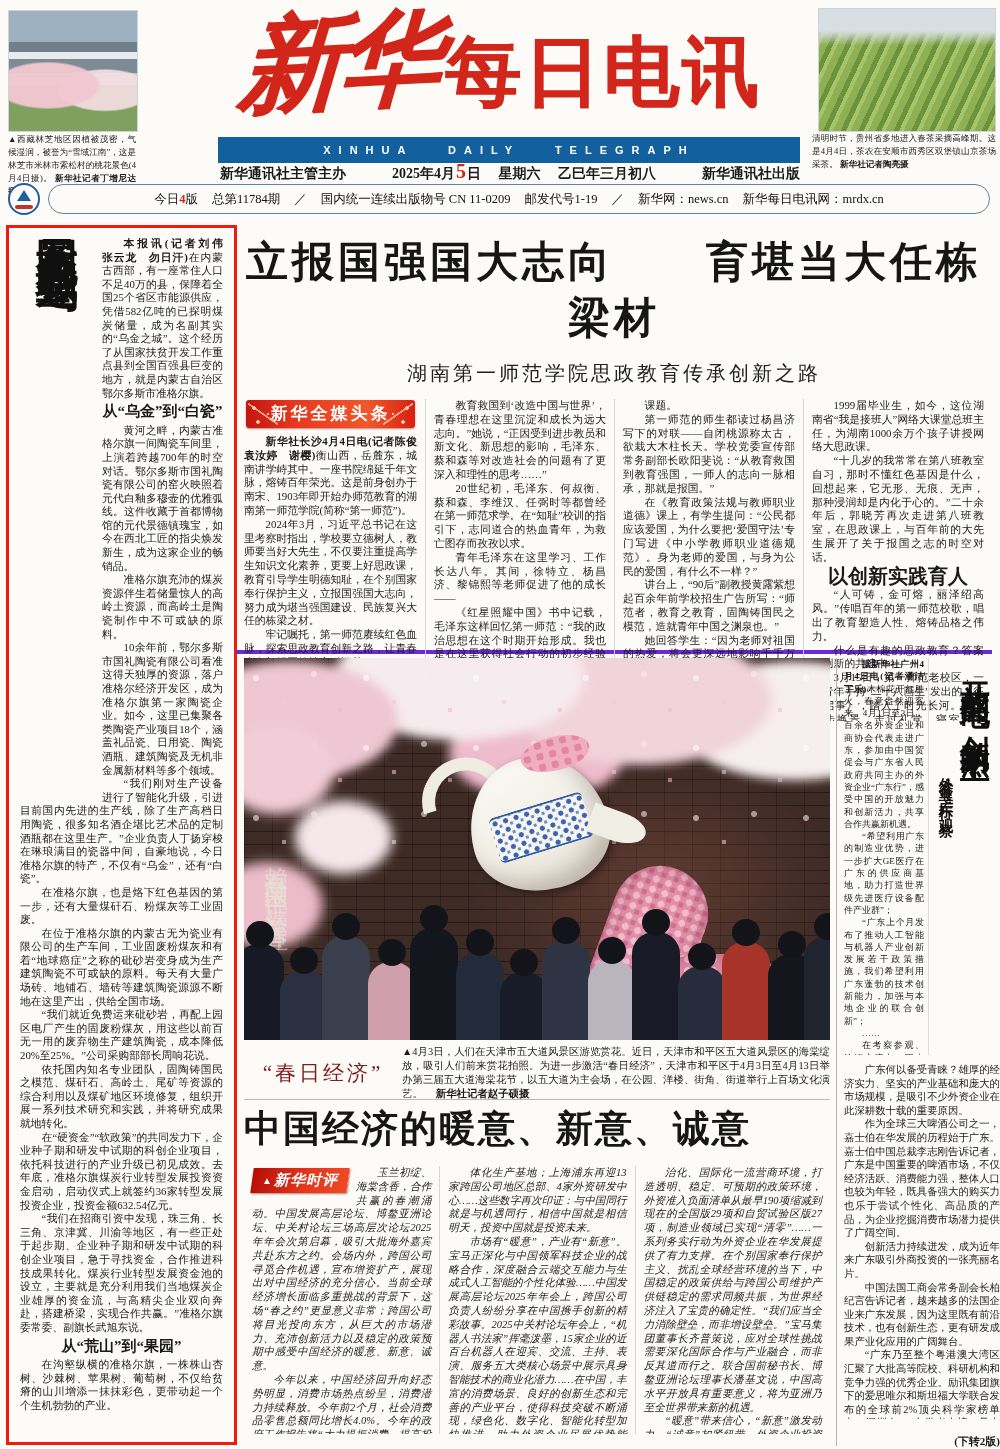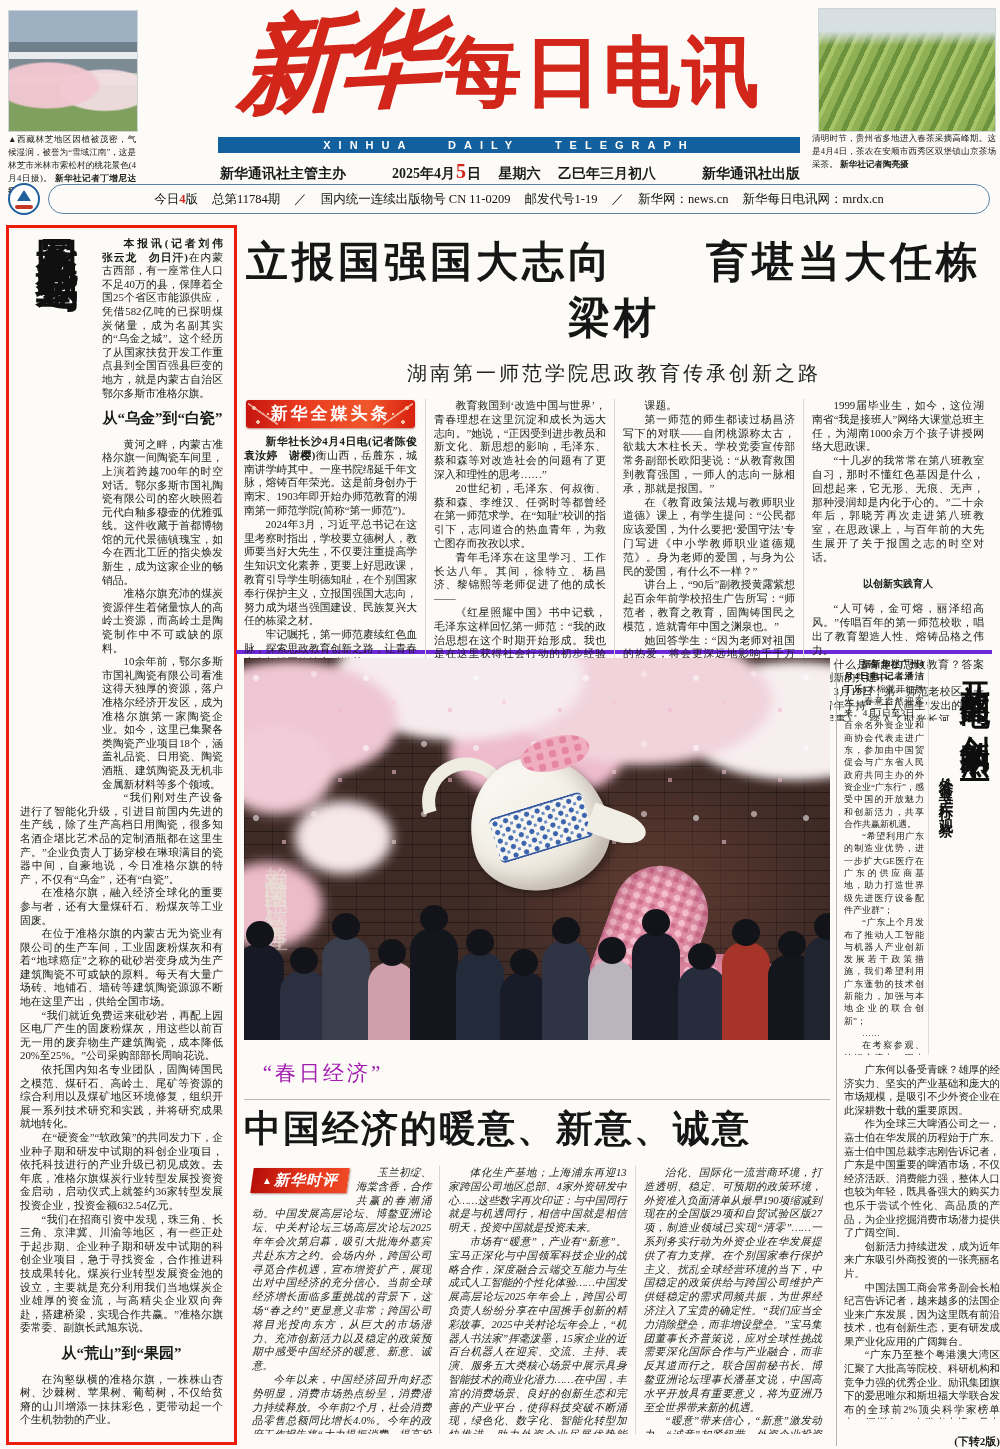--- a/index.html
+++ b/index.html
@@ -17,52 +17,52 @@
     background:
       linear-gradient(180deg,#d7dfe2 0 18%, rgba(215,223,226,0) 30%),
       repeating-linear-gradient(115deg,#8fb054 0 7px,#6d923e 7px 12px,#a7c468 12px 16px),
       #7fa049;}
   .hdr-cap{font-size:8.6px;line-height:1.5;text-align:justify;color:#222;}
   .hdr-cap b{font-family:"Liberation Sans",sans-serif;}
   .masthead{left:150px;top:14px;width:700px;text-align:center;}
   .mast-title{display:flex;align-items:flex-end;justify-content:center;color:#d2261a;font-weight:700;}
   .t-script{font-size:104px;line-height:.92;font-style:italic;transform:rotate(-3deg) skewX(-6deg);letter-spacing:-6px;margin-right:10px;text-shadow:1px 1px 0 #d2261a;}
   .t-block{font-size:76px;line-height:1;letter-spacing:3px;text-shadow:1px 0 0 #d2261a;}
-  .en-bar{left:218px;top:137px;width:582px;height:16px;background:#13609f;color:#fff;
+  .en-bar{left:218px;top:137px;width:582px;height:26px;background:#13609f;color:#fff;
     font-family:"Liberation Sans",sans-serif;font-size:11px;font-weight:700;
     letter-spacing:8px;word-spacing:24px;display:flex;align-items:center;justify-content:center;}
   .org-line{left:220px;top:160px;width:580px;display:flex;justify-content:space-between;align-items:baseline;
     font-size:14px;font-weight:700;}
   .date-mid{font-weight:700;}
   .date-day{color:#d2261a;font-size:20px;padding:0 1px;}
   .info-strip{left:8px;top:183px;width:986px;height:32px;}
   .logo{position:absolute;left:0;top:0;width:28px;height:28px;border:2px solid #1f5f9e;border-radius:50%;background:#fff;}
   .logo::before{content:"";position:absolute;left:7px;top:5px;width:0;height:0;border-left:7px solid transparent;border-right:7px solid transparent;border-bottom:11px solid #1f5f9e;}
   .logo::after{content:"";position:absolute;left:5px;bottom:4px;width:18px;height:4px;border-radius:2px;background:#c33524;}
   .strip-box{position:absolute;left:40px;right:4px;top:1px;height:28px;border:1.5px solid #5c82a6;border-radius:15px;
     display:flex;align-items:center;justify-content:center;gap:14px;font-size:12.5px;color:#111;}
   .strip-box .red{color:#d2261a;font-weight:700;}
   
   .news p{margin:0;text-indent:2em;text-align:justify;}
-  .news h4.subhead{text-align:center;font-weight:700;margin:12px 0;text-indent:0;}
+  .news h4.subhead{text-align:center;font-weight:700;margin:5px 0;text-indent:0;}
   
   .left-box{left:6px;top:225px;width:231px;height:1220px;border:3px solid #ee1c0c;box-sizing:border-box;
     padding:9px 11px;overflow:hidden;background:#fcfbf8;}
   .vhead{float:left;writing-mode:vertical-rl;font-size:42px;font-weight:700;color:#101010;
     letter-spacing:-3px;height:548px;width:74px;line-height:74px;margin:2px 8px 6px 0;overflow:hidden;}
   .left-flow{font-size:10.8px;line-height:13.6px;}
   .left-flow h4.subhead{font-size:15px;}
   
   .center-top{left:236px;top:228px;width:756px;height:426px;border-bottom:4px solid #6d28d9;box-sizing:border-box;}
   .headline1{font-size:42px;font-weight:700;text-align:center;letter-spacing:4px;color:#161616;margin-top:6px;}
   .subtitle1{font-size:20px;text-align:center;letter-spacing:3px;margin-top:14px;color:#222;}
   .cols4{display:flex;margin-top:12px;height:322px;overflow:hidden;}
   .cols4 .col{width:25%;box-sizing:border-box;padding:0 8px;font-size:10.8px;line-height:13.8px;overflow:hidden;}
   .cols4 .col + .col{border-left:1px solid #d6d6d6;}
-  .cols4 h4.subhead{font-size:10px;}
+  .cols4 h4.subhead{font-size:20px;}
   .badge-toutiao{position:relative;height:28px;margin:1px 2px 7px 2px;border-radius:3px;
     background:linear-gradient(90deg,#c6150f,#e8391f 30%,#f0572b 72%,#d8200f);
     color:#fff;font-size:17px;font-weight:700;letter-spacing:3px;
     display:flex;align-items:center;justify-content:center;box-shadow:0 1px 2px rgba(140,20,10,.5);}
   .badge-toutiao::before,.badge-toutiao::after{content:"";position:absolute;top:2px;bottom:2px;width:30px;opacity:.75;
     background:
       radial-gradient(circle 2px at 6px 6px,#ffd 95%,transparent),
       radial-gradient(circle 1.5px at 20px 12px,#ffd 95%,transparent),
       radial-gradient(circle 2px at 10px 20px,#ffd 95%,transparent),
       linear-gradient(35deg,transparent 47%,rgba(255,240,220,.8) 48% 52%,transparent 53%);}
@@ -130,21 +130,21 @@
   .person:nth-child(8){left:298px;height:100px;background:#2e3443;}
   .person:nth-child(9){left:344px;height:80px;background:#b9b4bd;}
   .person:nth-child(10){left:388px;height:108px;background:#181b25;}
   .person:nth-child(11){left:434px;height:74px;background:#262c3c;}
   .person:nth-child(12){left:478px;height:98px;background:#a63428;}
   .person:nth-child(13){left:524px;height:86px;background:#14161d;}
   .person:nth-child(14){left:560px;height:104px;background:#20242f;}
   
   .photo-cap{left:244px;top:1046px;width:586px;height:54px;display:flex;align-items:center;
     border-bottom:1px solid #b9b9b9;box-sizing:border-box;}
-  .cap-label{width:158px;font-size:21px;letter-spacing:3px;color:#a21caf;text-align:center;flex:none;}
+  .cap-label{width:158px;font-size:21px;letter-spacing:3px;color:#7f1d1d;text-align:center;flex:none;}
   .cap-text{font-size:10.4px;line-height:14px;text-align:justify;}
   .cap-text b{font-family:"Liberation Sans",sans-serif;}
   
   .review{left:244px;top:1102px;width:586px;height:347px;}
   .headline2{font-size:37px;font-weight:700;text-align:left;letter-spacing:2px;color:#161616;margin-top:2px;}
   .cols3{display:flex;margin-top:12px;height:268px;overflow:hidden;}
   .cols3 .col{width:33.33%;box-sizing:border-box;padding:0 8px;font-size:10.6px;line-height:13.8px;overflow:hidden;}
   .cols3 .col + .col{border-left:1px solid #d6d6d6;}
   .col-kaiti{font-style:italic;}
   .badge-shiping{float:left;width:96px;height:25px;margin:2px 8px 3px 0;position:relative;
@@ -212,21 +212,21 @@
 
   <div class="abs left-box news">
     <div class="vhead">『乌金之城』的『彩色』图景</div>
     <div class="left-flow">
         <p><b>本报讯(记者刘伟　张云龙　勿日汗)</b>在内蒙古西部，有一座常住人口不足40万的县，保障着全国25个省区市能源供应，凭借582亿吨的已探明煤炭储量，成为名副其实的“乌金之城”。这个经历了从国家扶贫开发工作重点县到全国百强县巨变的地方，就是内蒙古自治区鄂尔多斯市准格尔旗。</p>
         <h4 class="subhead">从“乌金”到“白瓷”</h4>
         <p>黄河之畔，内蒙古准格尔旗一间陶瓷车间里，上演着跨越700年的时空对话。鄂尔多斯市国礼陶瓷有限公司的窑火映照着元代白釉多穆壶的优雅弧线。这件收藏于首都博物馆的元代景德镇瑰宝，如今在西北工匠的指尖焕发新生，成为这家企业的畅销品。</p>
         <p>准格尔旗充沛的煤炭资源伴生着储量惊人的高岭土资源，而高岭土是陶瓷制作中不可或缺的原料。</p>
         <p>10余年前，鄂尔多斯市国礼陶瓷有限公司看准这得天独厚的资源，落户准格尔经济开发区，成为准格尔旗第一家陶瓷企业。如今，这里已集聚各类陶瓷产业项目18个，涵盖礼品瓷、日用瓷、陶瓷酒瓶、建筑陶瓷及无机非金属新材料等多个领域。</p>
         <p>“我们刚对生产设备进行了智能化升级，引进目前国内先进的生产线，除了生产高档日用陶瓷，很多知名酒企堪比艺术品的定制酒瓶都在这里生产。”企业负责人丁扬穿梭在琳琅满目的瓷器中间，自豪地说，今日准格尔旗的特产，不仅有“乌金”，还有“白瓷”。</p>
-        <p>在准格尔旗，融入经济全球化的重要参与者，还有大量煤矸石、粉煤灰等工业固废。</p>
+        <p>在准格尔旗，也是烙下红色基因的第一步，还有大量煤矸石、粉煤灰等工业固废。</p>
         <p>在位于准格尔旗的内蒙古无为瓷业有限公司的生产车间，工业固废粉煤灰和有着“地球癌症”之称的砒砂岩变身成为生产建筑陶瓷不可或缺的原料。每天有大量广场砖、地铺石、墙砖等建筑陶瓷源源不断地在这里产出，供给全国市场。</p>
         <p>“我们就近免费运来砒砂岩，再配上园区电厂产生的固废粉煤灰，用这些以前百无一用的废弃物生产建筑陶瓷，成本降低20%至25%。”公司采购部部长周响花说。</p>
         <p>依托国内知名专业团队，固陶铸国民之模范、煤矸石、高岭土、尾矿等资源的综合利用以及煤矿地区环境修复，组织开展一系列技术研究和实践，并将研究成果就地转化。</p>
         <p>在“硬资金”“软政策”的共同发力下，企业种子期和研发中试期的科创企业项目，依托科技进行的产业升级已初见成效。去年底，准格尔旗煤炭行业转型发展投资资金启动，启动仪式上就签约36家转型发展投资企业，投资金额632.54亿元。</p>
         <p>“我们在招商引资中发现，珠三角、长三角、京津冀、川渝等地区，有一些正处于起步期、企业种子期和研发中试期的科创企业项目，急于寻找资金，合作推进科技成果转化。煤炭行业转型发展资金池的设立，主要就是充分利用我们当地煤炭企业雄厚的资金流，与高精尖企业双向奔赴，搭建桥梁，实现合作共赢。”准格尔旗委常委、副旗长武旭东说。</p>
         <h4 class="subhead">从“荒山”到“果园”</h4>
         <p>在沟壑纵横的准格尔旗，一株株山杏树、沙棘树、苹果树、葡萄树，不仅给贫瘠的山川增添一抹抹彩色，更带动起一个个生机勃勃的产业。</p>
       </div>
   </div>
 
@@ -307,20 +307,24 @@
         <i class="person"></i>
         <i class="person"></i>
         <i class="person"></i>
         <i class="person"></i>
         <i class="person"></i>
     </div>
   </div>
 
   <div class="abs photo-cap">
     <div class="cap-label">“春日经济”</div>
+    <div class="cap-text">
+      <span>▲4月3日，人们在天津市五大道风景区游览赏花。近日，天津市和平区五大道风景区的海棠绽放，吸引人们前来赏花拍照。为进一步激活“春日经济”，天津市和平区于4月3日至4月13日举办第三届五大道海棠花节，以五大道为主会场，在公园、洋楼、街角、街道举行上百场文化演艺。</span>
+      　<b>新华社记者赵子硕摄</b>
+    </div>
   </div>
 
   <div class="abs review news">
     <div class="headline2">中国经济的暖意、新意、诚意</div>
     <div class="cols3">
       <div class="col col-kaiti">
         <div class="badge-shiping">
           <span class="mark">▲</span>
           <span class="txt">新华时评</span>
         </div>

